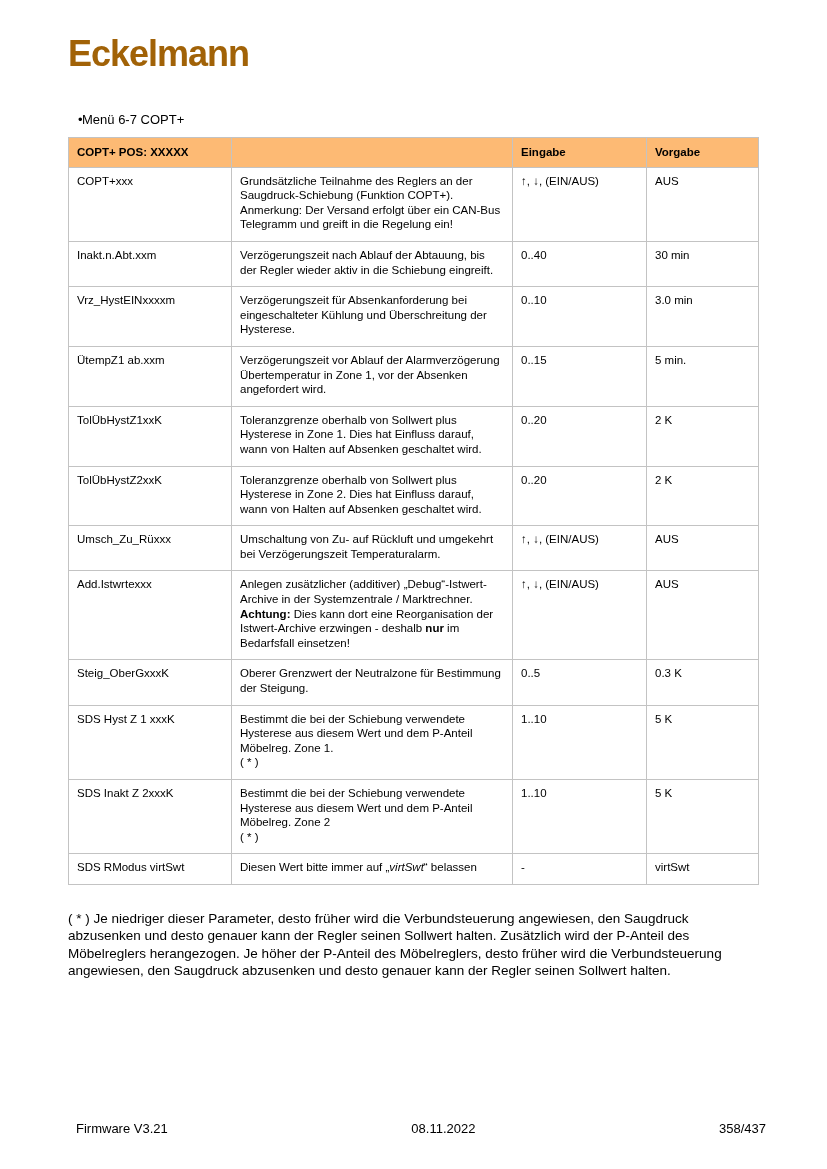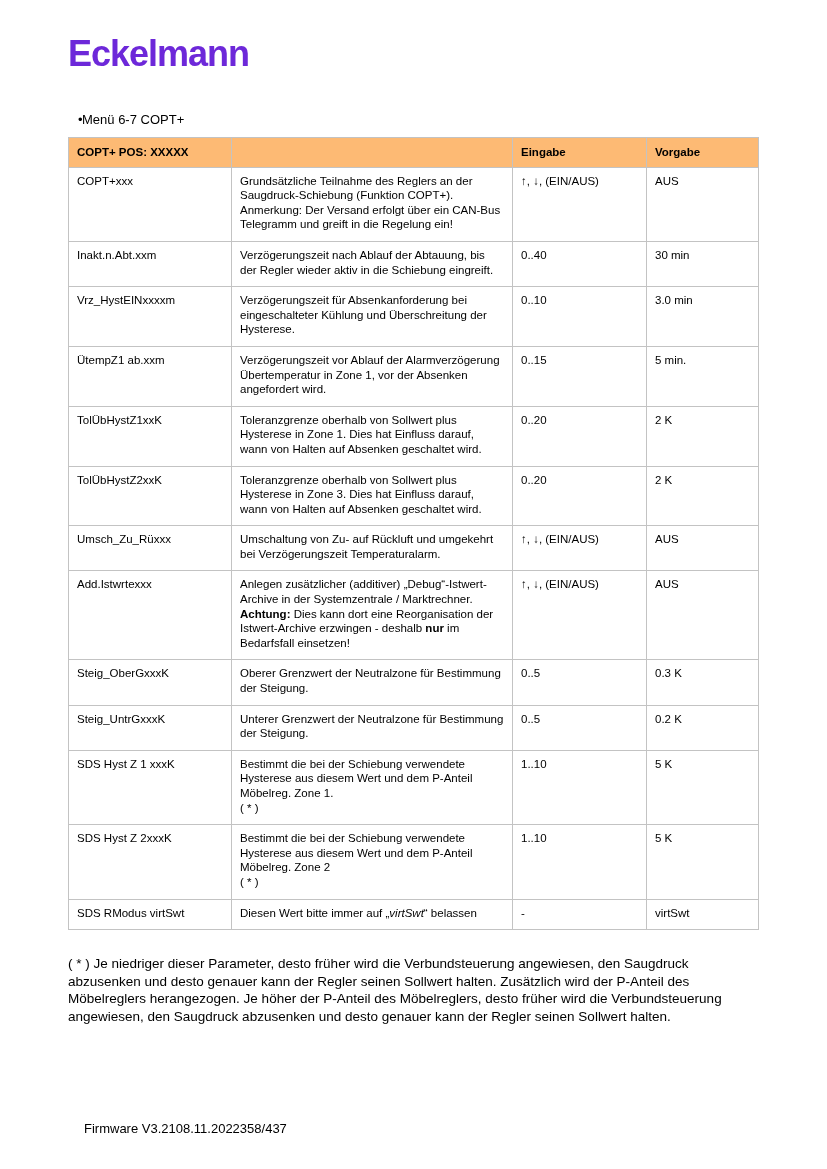--- a/index.html
+++ b/index.html
@@ -16,21 +16,21 @@
   }
   .content {
     position: absolute;
     left: 68px; top: 0;
     width: 690px;
   }
   .logo {
     margin-top: 36px;
     font-size: 36px;
     font-weight: bold;
-    color: #6d28d9;
+    color: #a16207;
     letter-spacing: -1px;
     line-height: 1;
   }
   .menu-line {
     margin-top: 40px;
     margin-bottom: 9px;
     font-size: 13px;
     line-height: 16px;
     display: flex;
     align-items: baseline;
@@ -61,25 +61,25 @@
     padding-bottom: 7px;
   }
   .footnote {
     margin-top: 25px;
     font-size: 13.5px;
     line-height: 17.5px;
     width: 690px;
   }
   .footer {
     position: absolute;
-    left: 84px;
+    left: 76px;
     top: 1121px;
     width: 690px;
     display: flex;
-    justify-content: flex-start;
+    justify-content: space-between;
     font-size: 13px;
   }
   .footer .center { text-align: center; }
   .seg-b { font-weight: bold; }
   .seg-i { font-style: italic; }
 </style>
 </head>
 <body>
 
 <div class="content">
@@ -132,21 +132,21 @@
           <td>5 min.</td>
         </tr>
         <tr>
           <td>TolÜbHystZ1xxK</td>
           <td><span>Toleranzgrenze oberhalb von Sollwert plus Hysterese in Zone 1. Dies hat Einfluss darauf, wann von Halten auf Absenken geschaltet wird.</span></td>
           <td>0..20</td>
           <td>2 K</td>
         </tr>
         <tr>
           <td>TolÜbHystZ2xxK</td>
-          <td><span>Toleranzgrenze oberhalb von Sollwert plus Hysterese in Zone 3. Dies hat Einfluss darauf, wann von Halten auf Absenken geschaltet wird.</span></td>
+          <td><span>Toleranzgrenze oberhalb von Sollwert plus Hysterese in Zone 2. Dies hat Einfluss darauf, wann von Halten auf Absenken geschaltet wird.</span></td>
           <td>0..20</td>
           <td>2 K</td>
         </tr>
         <tr>
           <td>Umsch_Zu_Rüxxx</td>
           <td><span>Umschaltung von Zu- auf Rückluft und umgekehrt bei Verzögerungszeit Temperaturalarm.</span></td>
           <td>↑, ↓, (EIN/AUS)</td>
           <td>AUS</td>
         </tr>
         <tr>
@@ -155,33 +155,27 @@
           <td>↑, ↓, (EIN/AUS)</td>
           <td>AUS</td>
         </tr>
         <tr>
           <td>Steig_OberGxxxK</td>
           <td><span>Oberer Grenzwert der Neutralzone für Bestimmung der Steigung.</span></td>
           <td>0..5</td>
           <td>0.3 K</td>
         </tr>
         <tr>
-          <td>Steig_UntrGxxxK</td>
-          <td><span>Unterer Grenzwert der Neutralzone für Bestimmung der Steigung.</span></td>
-          <td>0..5</td>
-          <td>0.2 K</td>
-        </tr>
-        <tr>
           <td>SDS Hyst Z 1 xxxK</td>
           <td><span>Bestimmt die bei der Schiebung verwendete Hysterese aus diesem Wert und dem P-Anteil Möbelreg. Zone 1.</span><br><span>( * )</span></td>
           <td>1..10</td>
           <td>5 K</td>
         </tr>
         <tr>
-          <td>SDS Hyst Z 2xxxK</td>
+          <td>SDS Inakt Z 2xxxK</td>
           <td><span>Bestimmt die bei der Schiebung verwendete Hysterese aus diesem Wert und dem P-Anteil Möbelreg. Zone 2</span><br><span>( * )</span></td>
           <td>1..10</td>
           <td>5 K</td>
         </tr>
         <tr>
           <td>SDS RModus virtSwt</td>
           <td><span>Diesen Wert bitte immer auf „</span><span class="seg-i">virtSwt</span><span>“ belassen</span></td>
           <td>-</td>
           <td>virtSwt</td>
         </tr>

